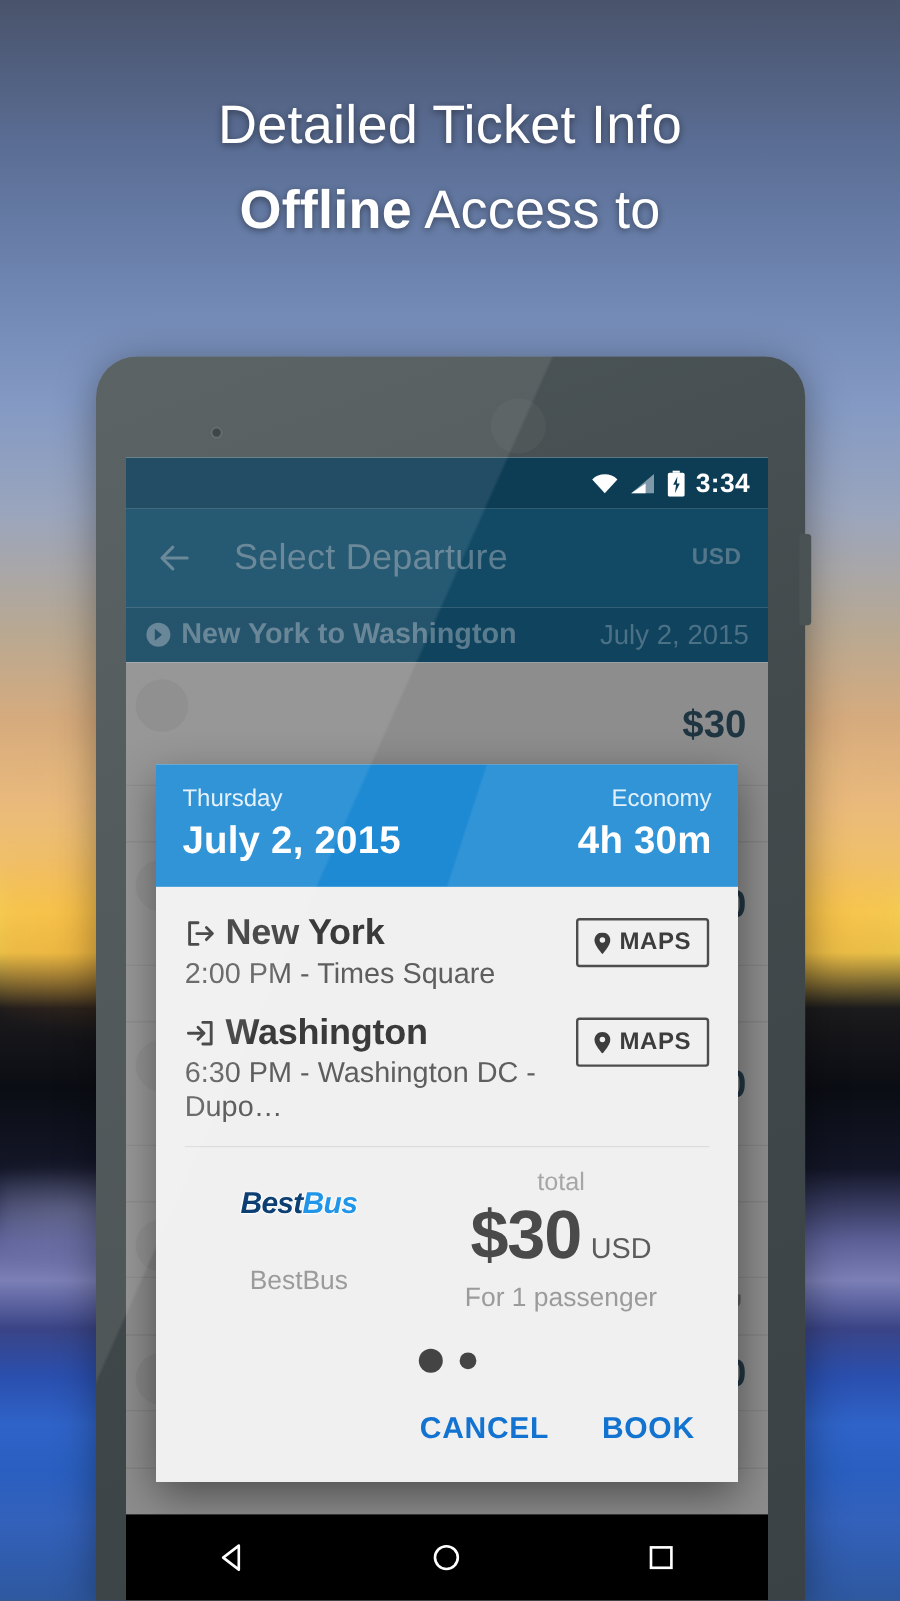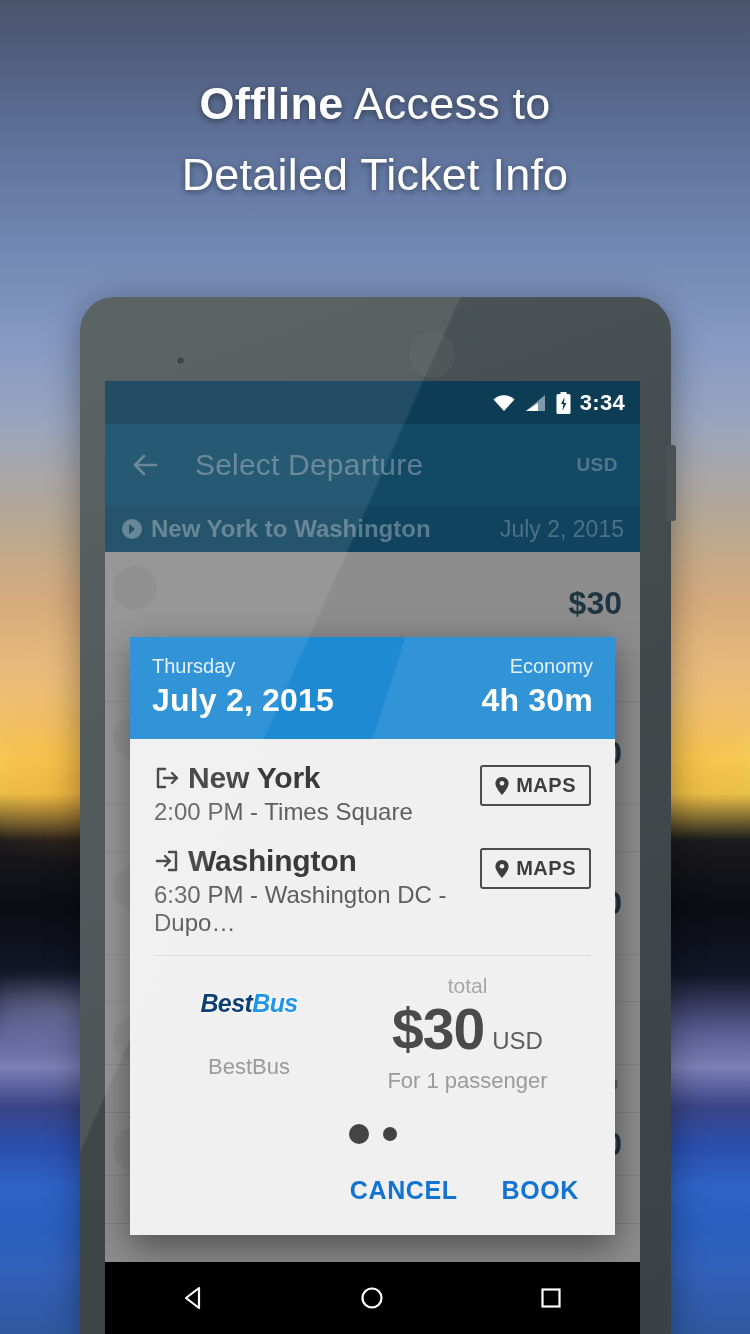--- a/index.html
+++ b/index.html
@@ -242,24 +242,24 @@
     z-index:50;
   }
   .nav-ico { width:34px; height:34px; display:flex; align-items:center; justify-content:center; cursor:pointer; }
 </style>
 </head>
 <body>
 
 <div id="bg-photo"></div>
 
 <div id="headline">
+  <div>Detailed Ticket Info</div>
   <div>
     <span class="bold">Offline</span><span> Access to</span>
   </div>
-  <div>Detailed Ticket Info</div>
 </div>
 
 <div id="phone">
   <div id="camera-dot"></div>
   <div id="speaker"></div>
   <div id="side-button"></div>
 
   <div id="screen">
 
     <div id="status-bar">

